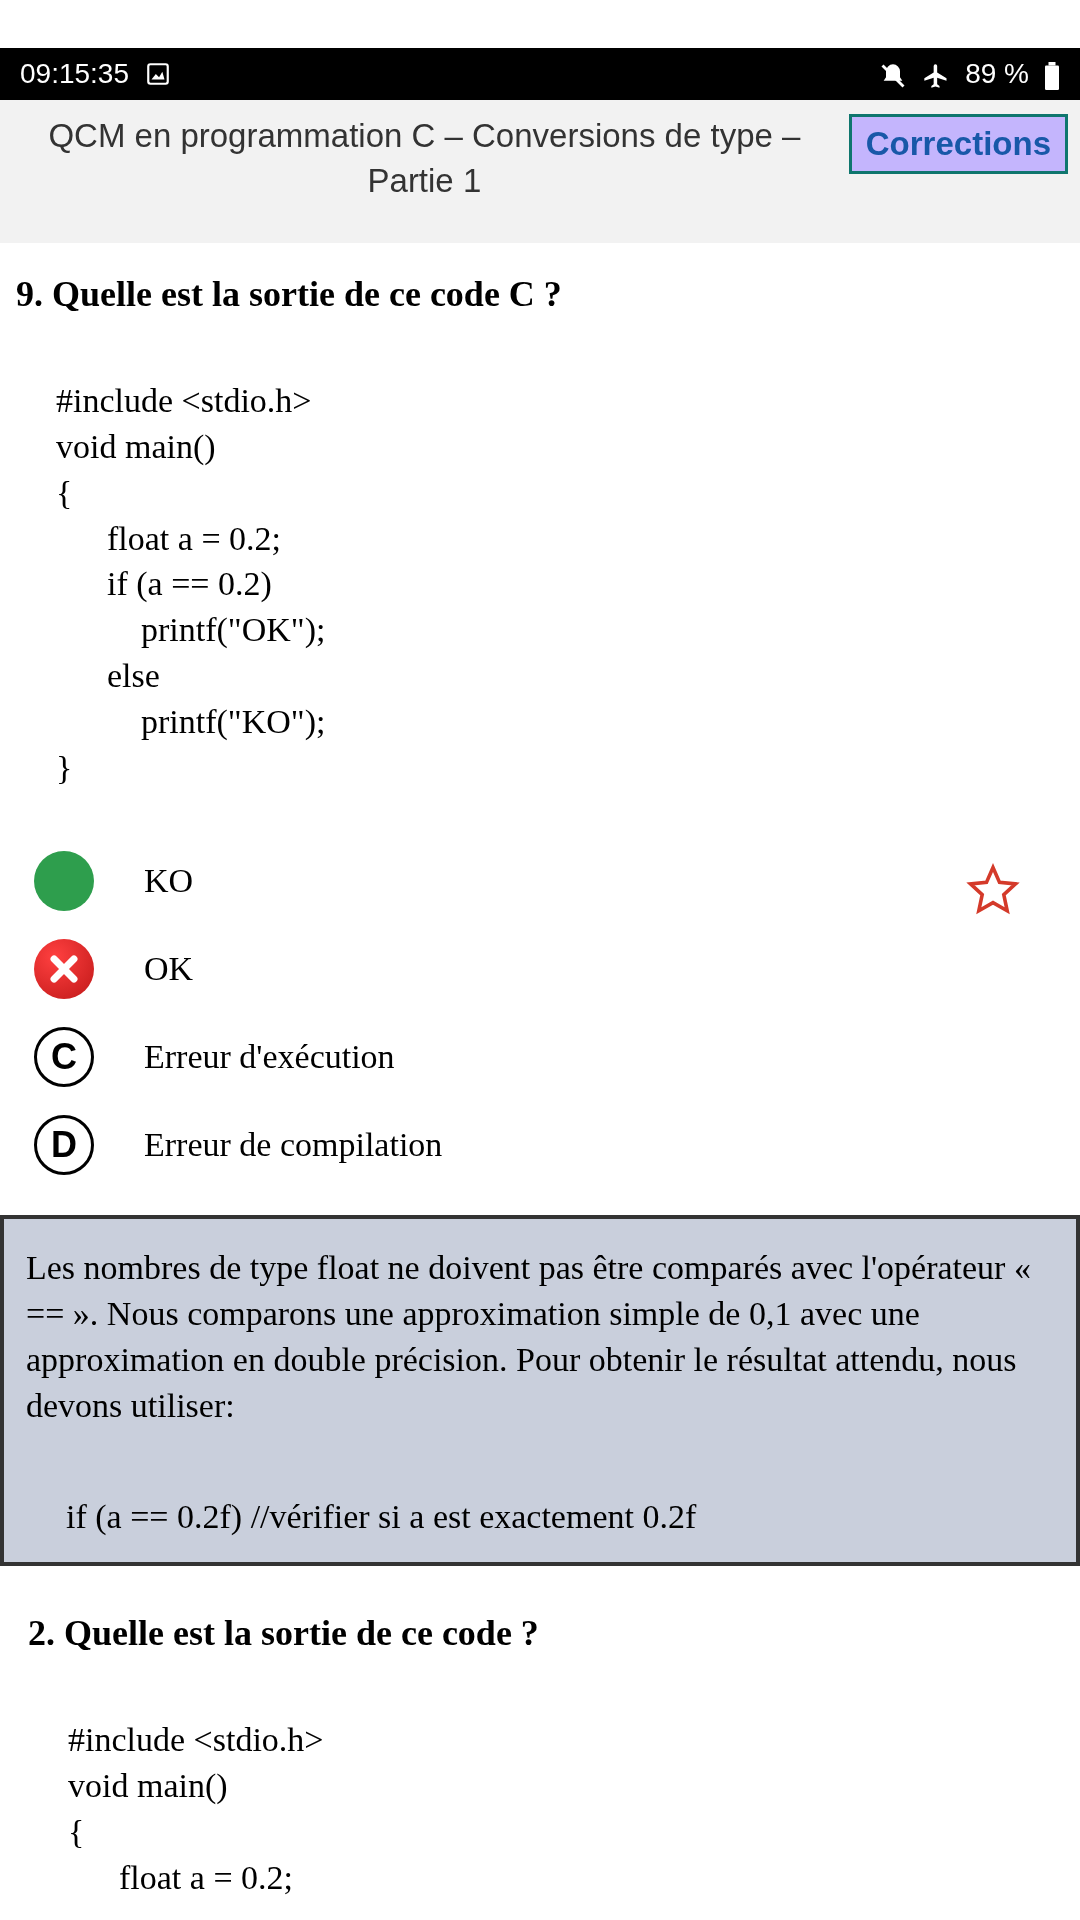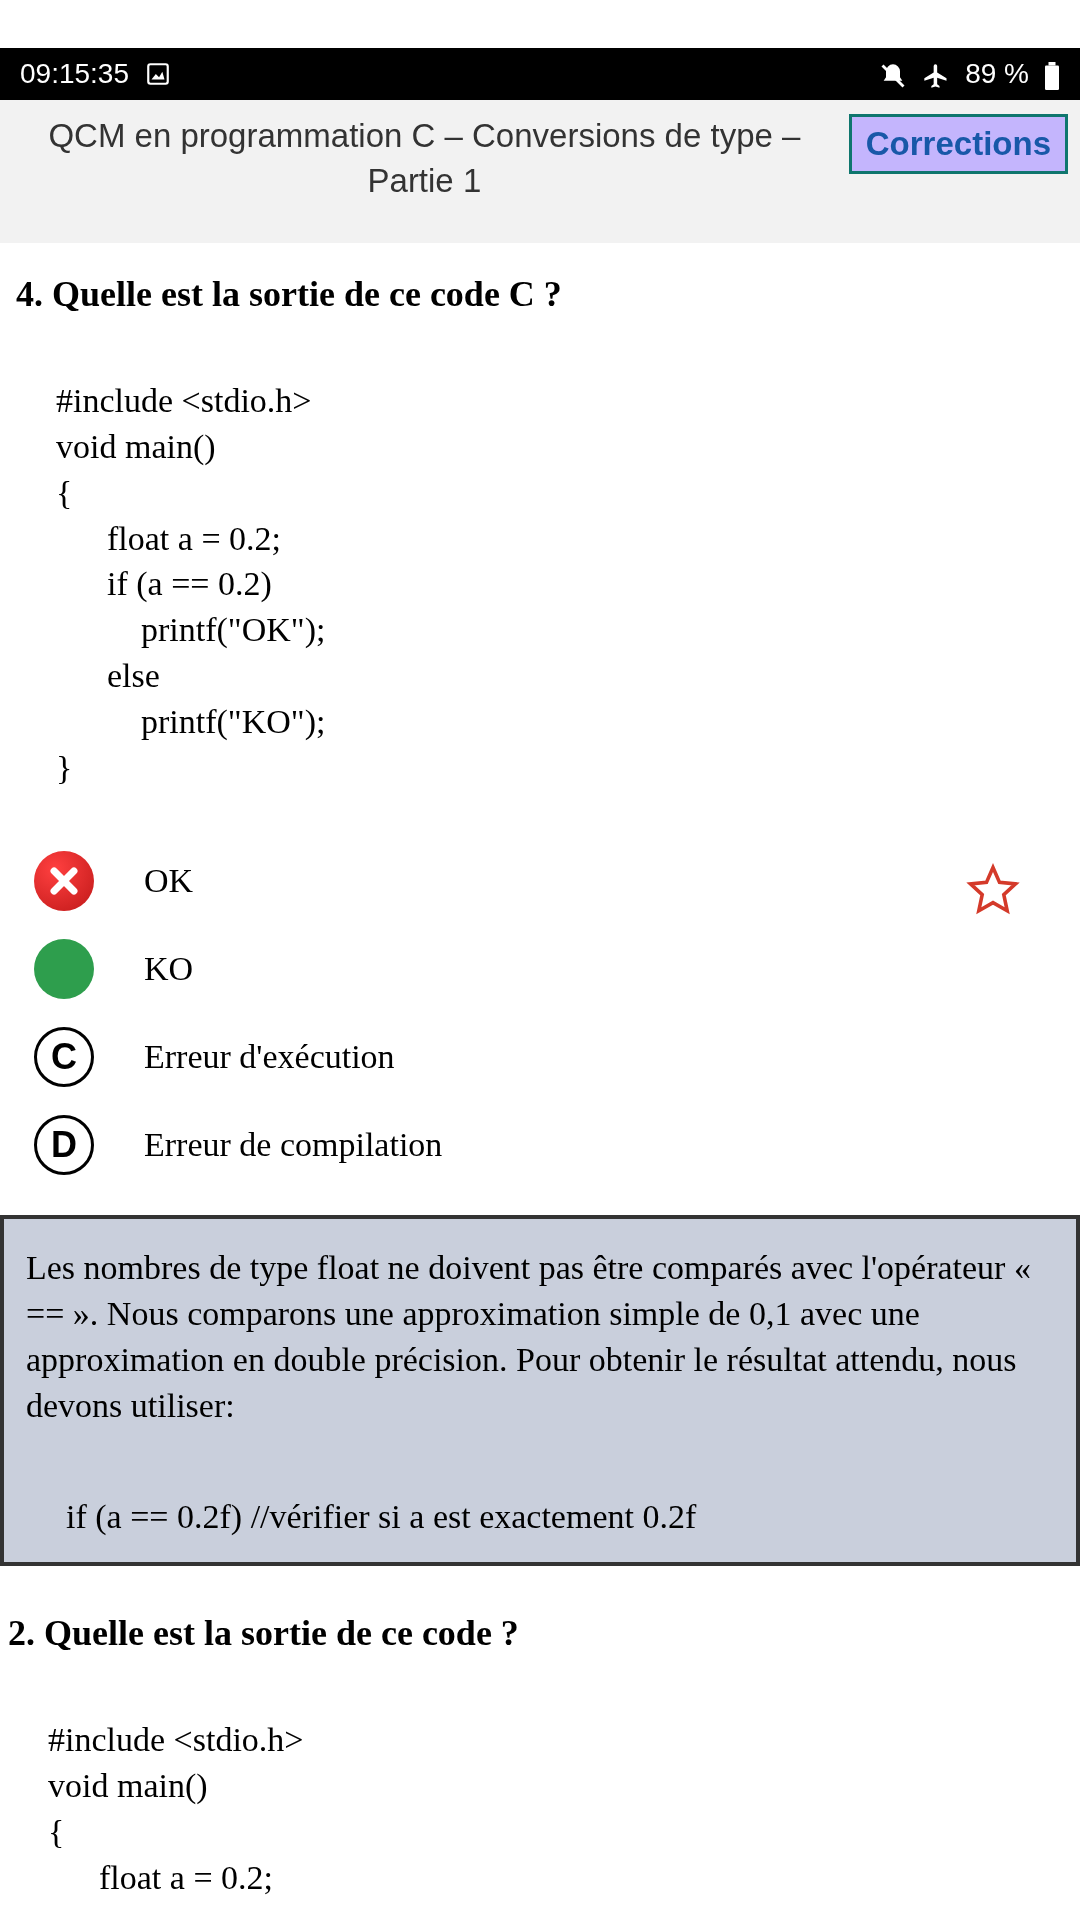--- a/index.html
+++ b/index.html
@@ -116,21 +116,21 @@
   .explanation-text {
     font-size: 34px;
     line-height: 1.35;
     margin-bottom: 70px;
   }
   .explanation-code {
     font-size: 34px;
     margin-left: 40px;
   }
   
-  .q2 { padding: 0 8px; }
+  .q2 { padding: 0 28px; }
 </style>
 </head>
 <body>
 
 <div class="status-bar">
   <div class="status-left">
     <span>09:15:35</span>
     <span class="status-icon">
       <svg width="26" height="26" viewBox="0 0 24 24" fill="#fff">
           <rect x="3" y="3" width="18" height="18" rx="2" fill="none" stroke="#fff" stroke-width="2"></rect>
@@ -159,45 +159,45 @@
     </span>
   </div>
 </div>
 
 <div class="header">
   <div class="header-title">QCM en programmation C – Conversions de type – Partie 1</div>
   <button class="corrections-btn">Corrections</button>
 </div>
 
 <div class="content">
-  <div class="question-title">4. Quelle est la sortie de ce code C ?</div>
+  <div class="question-title">9. Quelle est la sortie de ce code C ?</div>
   <div class="code-block">#include &lt;stdio.h&gt;
 void main()
 {
       float a = 0.2;
       if (a == 0.2)
           printf("OK");
       else
           printf("KO");
 }</div>
 
   <div class="answers">
     <div class="answer-row">
+      <div class="answer-marker marker-green"></div>
+      <div class="answer-text">KO</div>
+    </div>
+    <div class="answer-row">
       <div class="answer-marker marker-red">
         <svg viewBox="0 0 24 24">
             <path d="M5 5 L19 19 M19 5 L5 19" stroke="#fff" stroke-width="5" stroke-linecap="round"></path>
           </svg>
       </div>
       <div class="answer-text">OK</div>
     </div>
     <div class="answer-row">
-      <div class="answer-marker marker-green"></div>
-      <div class="answer-text">KO</div>
-    </div>
-    <div class="answer-row">
       <div class="answer-marker marker-letter">C</div>
       <div class="answer-text">Erreur d'exécution</div>
     </div>
     <div class="answer-row">
       <div class="answer-marker marker-letter">D</div>
       <div class="answer-text">Erreur de compilation</div>
     </div>
     <div class="star-btn">
       <svg viewBox="0 0 24 24" fill="none" stroke="#d43a2a" stroke-width="1.6">
           <polygon points="12,2 14.9,8.6 22,9.3 16.8,14.1 18.3,21.2 12,17.6 5.7,21.2 7.2,14.1 2,9.3 9.1,8.6"></polygon>

